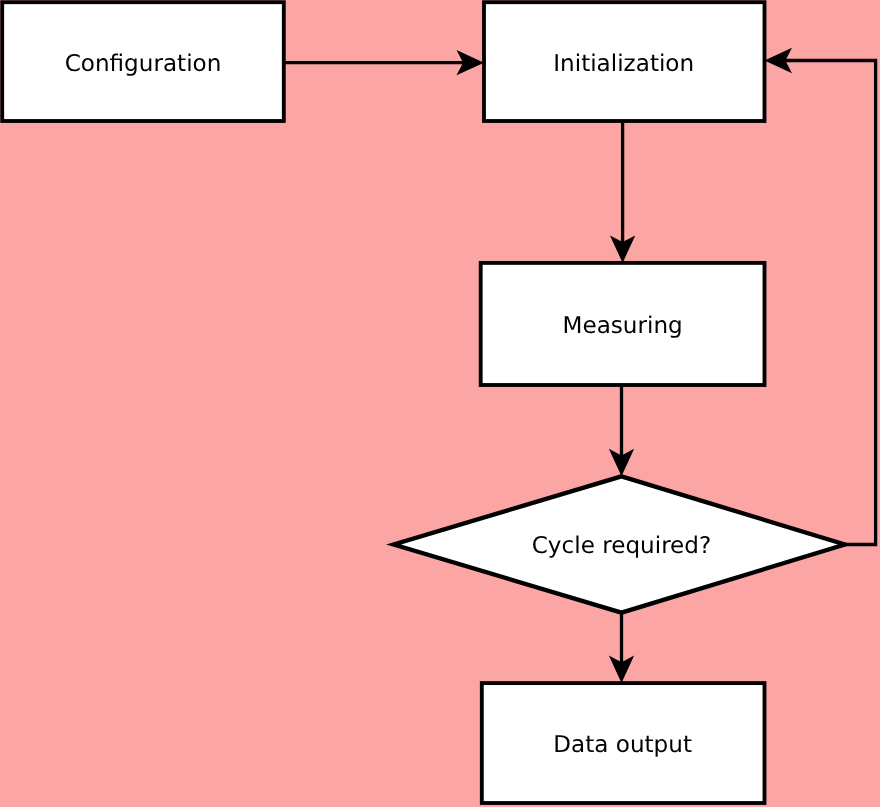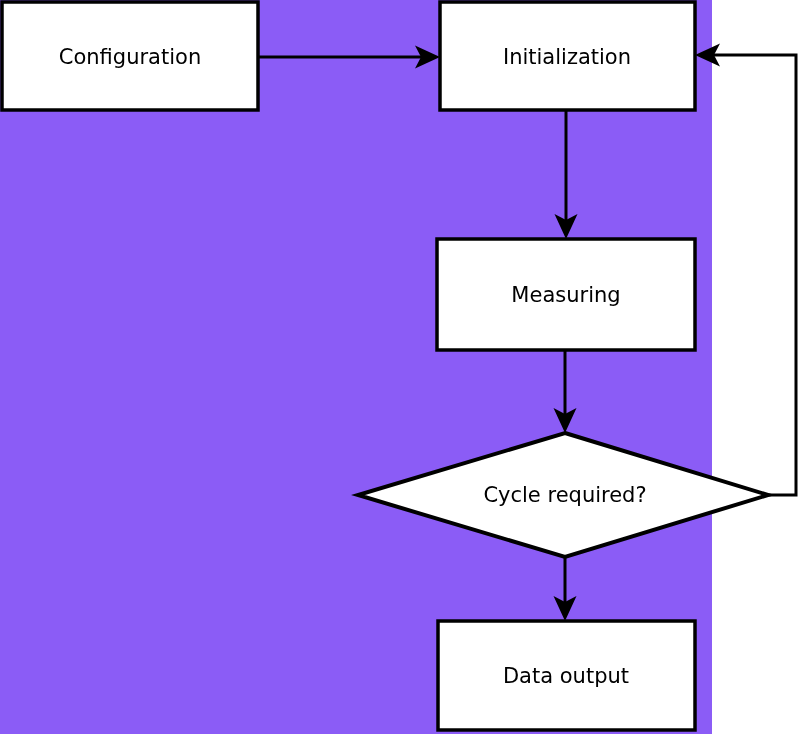--- a/index.html
+++ b/index.html
@@ -5,23 +5,23 @@
   html, body {
     margin: 0;
     padding: 0;
     background: #ffffff;
     width: 800px;
     height: 734px;
     overflow: hidden;
   }
   .canvas-wrap {
     position: relative;
-    width: 712px;
+    width: 800px;
     height: 734px;
-    background: #8b5cf6;
+    background: #fca5a5;
   }
   svg {
     display: block;
   }
   .shape {
     fill: #ffffff;
     stroke: #000000;
     stroke-width: 3.5;
   }
   .diamond {

